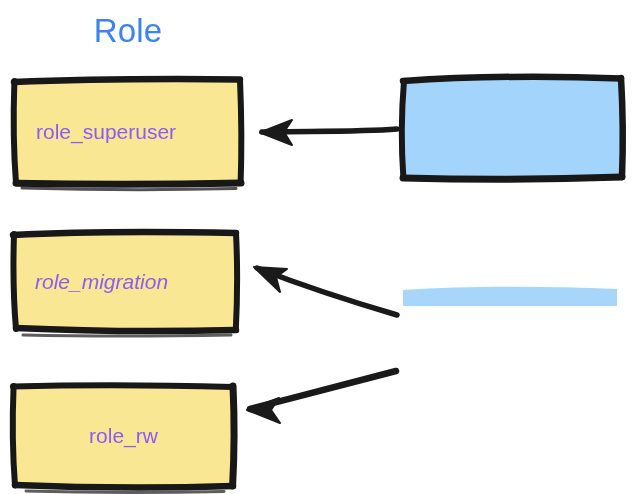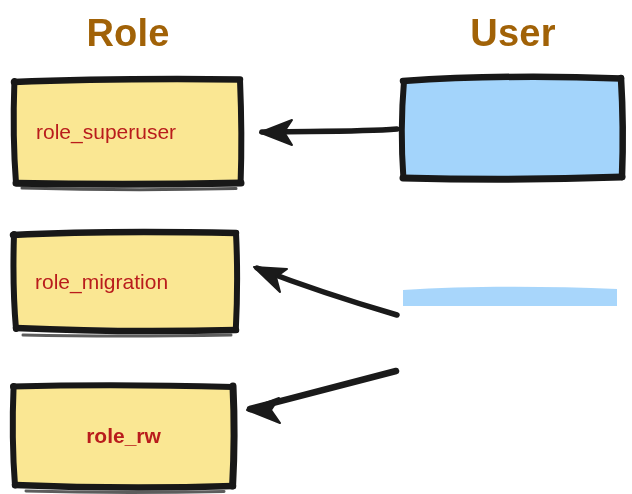--- a/index.html
+++ b/index.html
@@ -10,40 +10,40 @@
   #canvas {
     position: relative;
     width: 632px;
     height: 494px;
     background: #ffffff;
     overflow: hidden;
     font-family: "Liberation Sans", sans-serif;
   }
   .col-title {
     position: absolute;
-    font-size: 38px;
-    color: #a16207;
-    font-weight: 700;
+    font-size: 33px;
+    color: #3b82f6;
+    font-weight: 400;
     letter-spacing: 0.2px;
     text-align: center;
     white-space: nowrap;
     transform: translateX(-50%);
   }
   .node {
     position: absolute;
     display: flex;
     align-items: center;
     box-sizing: border-box;
   }
   .node-label {
     position: relative;
     z-index: 3;
     width: 100%;
     font-size: 21px;
-    color: #b91c1c;
+    color: #8b5cf6;
     white-space: nowrap;
     pointer-events: none;
   }
   .node svg.frame {
     position: absolute;
     top: -10px;
     left: -10px;
     overflow: visible;
     z-index: 1;
   }
@@ -58,23 +58,20 @@
   }
 </style>
 </head>
 <body>
 
 <div id="canvas">
 
   <div class="col-title" style="left:128px; top:12px;">
     <span>Role</span>
   </div>
-  <div class="col-title" style="left:513px; top:12px;">
-    <span>User</span>
-  </div>
 
   <div class="node" style="left:14px; top:80px; width:226px; height:103px; justify-content:flex-start; padding-left:22px;">
     <svg class="frame" width="246" height="123" viewBox="0 0 246 123">
       <path d="M 11 11 L 235 9 L 237 113 L 12 112 Z" fill="#fae793" stroke="none"></path>
       <path d="M 10 12 C 70 9.5 150 8.6 236 9.4" fill="none" stroke="#181818" stroke-width="6.5" stroke-linecap="round"></path>
       <path d="M 236 10 C 237.5 45 237.8 80 236.6 113" fill="none" stroke="#181818" stroke-width="6" stroke-linecap="round"></path>
       <path d="M 237 113 C 170 114.5 85 114.8 12 113.2" fill="none" stroke="#181818" stroke-width="7" stroke-linecap="round"></path>
       <path d="M 12 113 C 9.4 80 9.2 45 10.4 11" fill="none" stroke="#181818" stroke-width="6" stroke-linecap="round"></path>
       <path d="M 18 118 C 90 120 170 120 232 118.5" fill="none" stroke="#181818" stroke-width="3" stroke-linecap="round" opacity="0.75"></path>
     </svg>
@@ -83,33 +80,33 @@
 
   <div class="node" style="left:13px; top:233px; width:224px; height:97px; justify-content:flex-start; padding-left:22px;">
     <svg class="frame" width="244" height="117" viewBox="0 0 244 117">
       <path d="M 11 11 L 233 10 L 232 106 L 13 104 Z" fill="#fae793" stroke="none"></path>
       <path d="M 10 12 C 70 8.8 150 8.2 233 10" fill="none" stroke="#181818" stroke-width="6.5" stroke-linecap="round"></path>
       <path d="M 233 10 C 234.6 42 234.4 75 232.8 107" fill="none" stroke="#181818" stroke-width="6" stroke-linecap="round"></path>
       <path d="M 233 107 C 165 108.8 82 108.2 13 105" fill="none" stroke="#181818" stroke-width="6.5" stroke-linecap="round"></path>
       <path d="M 13 106 C 10.2 74 10 42 11 11" fill="none" stroke="#181818" stroke-width="6" stroke-linecap="round"></path>
       <path d="M 20 112 C 90 113.6 165 113.2 228 112" fill="none" stroke="#181818" stroke-width="3" stroke-linecap="round" opacity="0.7"></path>
     </svg>
-    <span class="node-label" style="text-align:left;">role_migration</span>
+    <span class="node-label" style="text-align:left;font-style:italic;">role_migration</span>
   </div>
 
   <div class="node" style="left:12px; top:385px; width:223px; height:102px; justify-content:center;">
     <svg class="frame" width="243" height="122" viewBox="0 0 243 122">
       <path d="M 12 11 L 231 12 L 230 111 L 13 109 Z" fill="#fae793" stroke="none"></path>
       <path d="M 11 11.6 C 75 9.6 155 9.8 231 12" fill="none" stroke="#181818" stroke-width="6" stroke-linecap="round"></path>
       <path d="M 231 11 C 232.6 45 232.4 78 230.6 111" fill="none" stroke="#181818" stroke-width="7" stroke-linecap="round"></path>
       <path d="M 231 111 C 160 113.4 80 112.8 13 110" fill="none" stroke="#181818" stroke-width="6.5" stroke-linecap="round"></path>
       <path d="M 13 110.6 C 10.4 77 10.2 44 11.6 11" fill="none" stroke="#181818" stroke-width="6" stroke-linecap="round"></path>
       <path d="M 24 116 C 95 118 165 117.6 222 116.4" fill="none" stroke="#181818" stroke-width="3" stroke-linecap="round" opacity="0.7"></path>
     </svg>
-    <span class="node-label" style="text-align:center;font-weight:bold;">role_rw</span>
+    <span class="node-label" style="text-align:center;">role_rw</span>
   </div>
 
   <div class="node" style="left:402px; top:78px; width:220px; height:100px; justify-content:center;">
     <svg class="frame" width="240" height="120" viewBox="0 0 240 120">
       <path d="M 12 13 L 229 10 L 230 108 L 11 110 Z" fill="#a3d4fb" stroke="none"></path>
       <path d="M 11 13 C 75 8.6 158 7.8 229 10.4" fill="none" stroke="#181818" stroke-width="6.5" stroke-linecap="round"></path>
       <path d="M 229 10 C 231 43 231.2 77 230 109" fill="none" stroke="#181818" stroke-width="6.5" stroke-linecap="round"></path>
       <path d="M 230 109 C 160 111.6 78 111.8 11 110" fill="none" stroke="#181818" stroke-width="7" stroke-linecap="round"></path>
       <path d="M 11.4 110 C 9 77 9.4 44 12 13" fill="none" stroke="#181818" stroke-width="6" stroke-linecap="round"></path>
     </svg>

